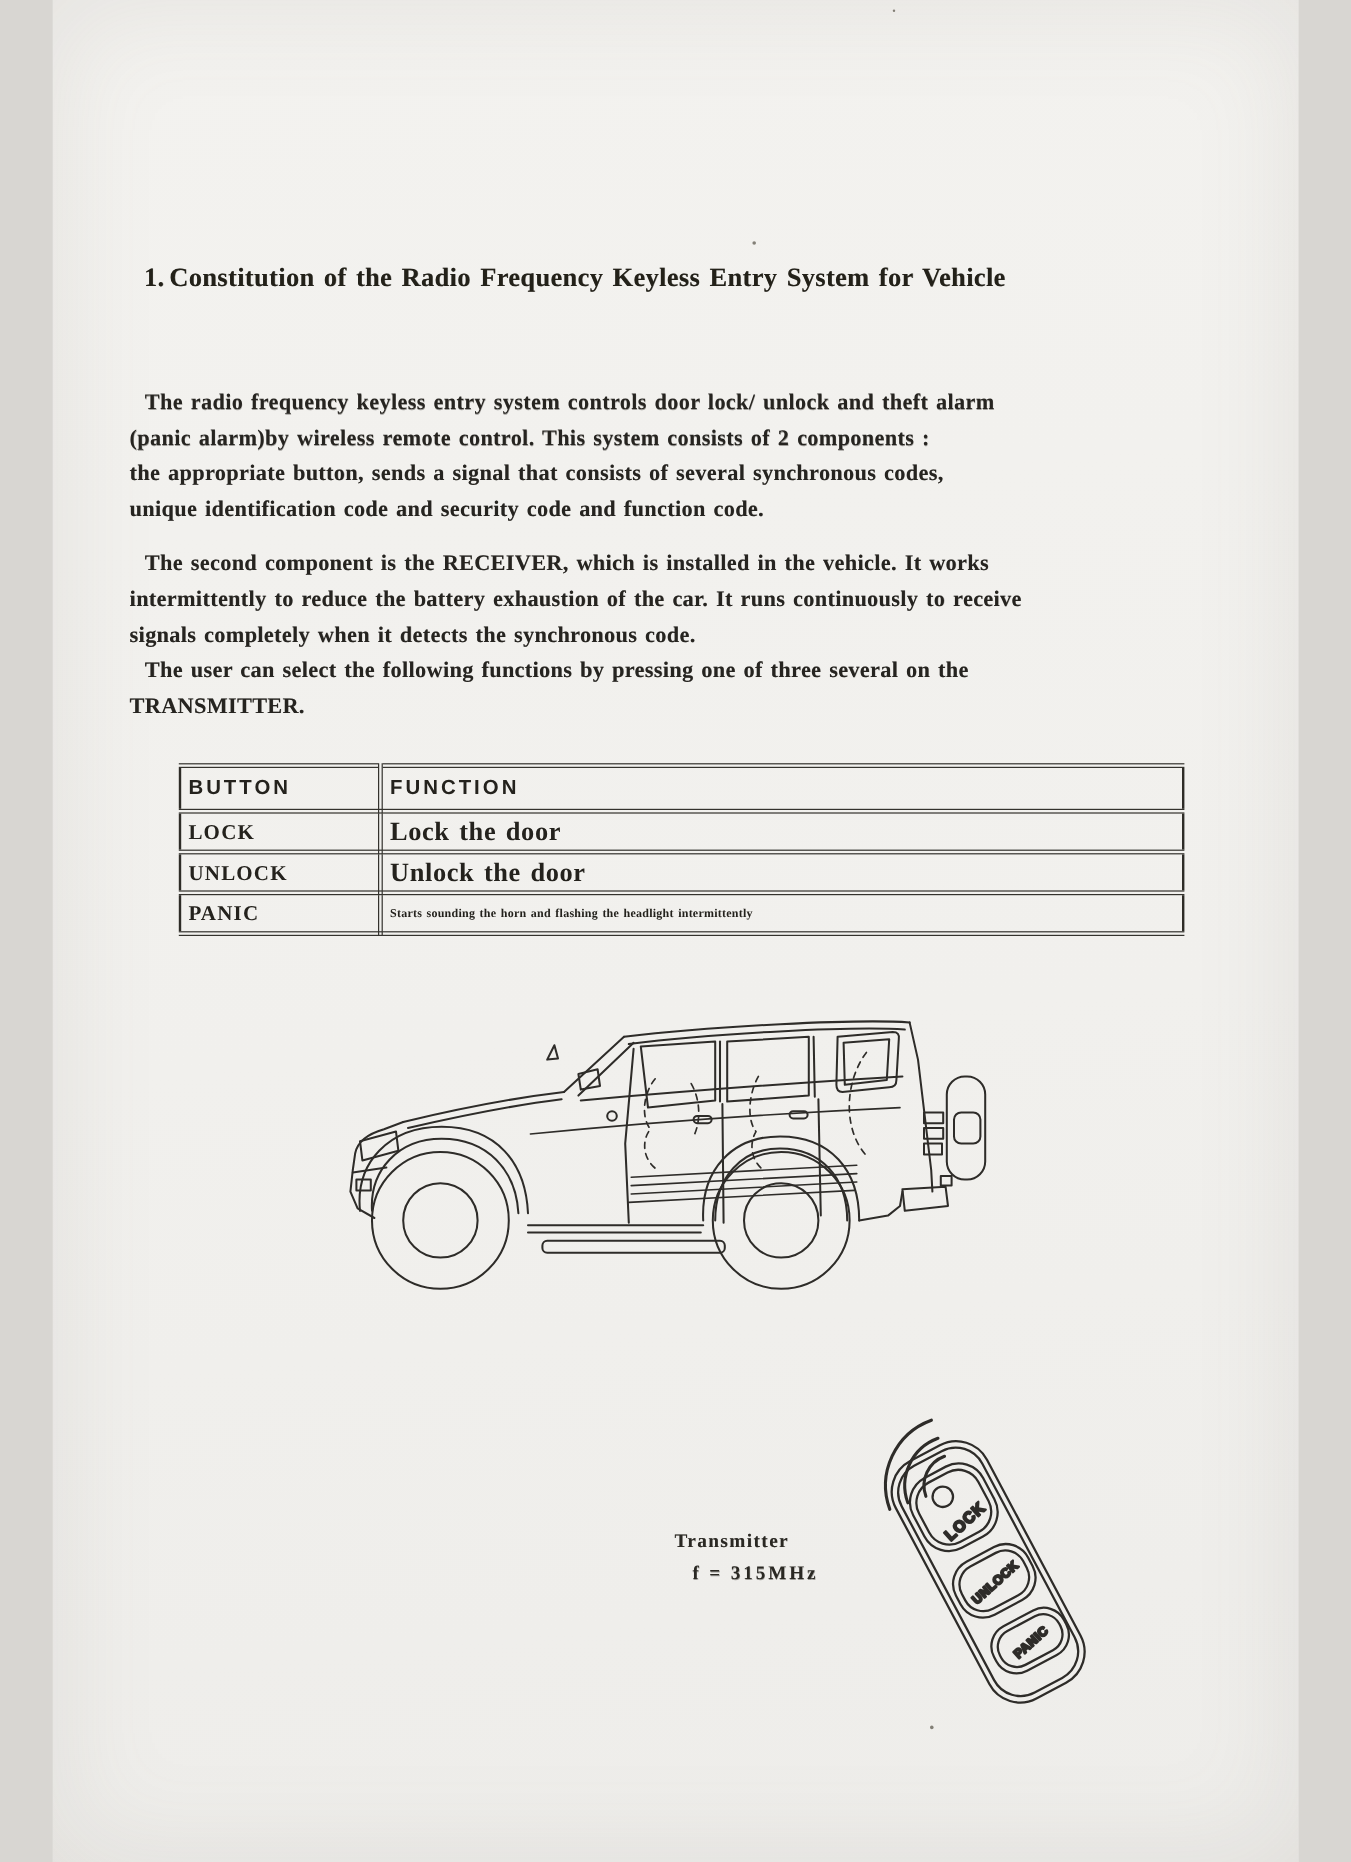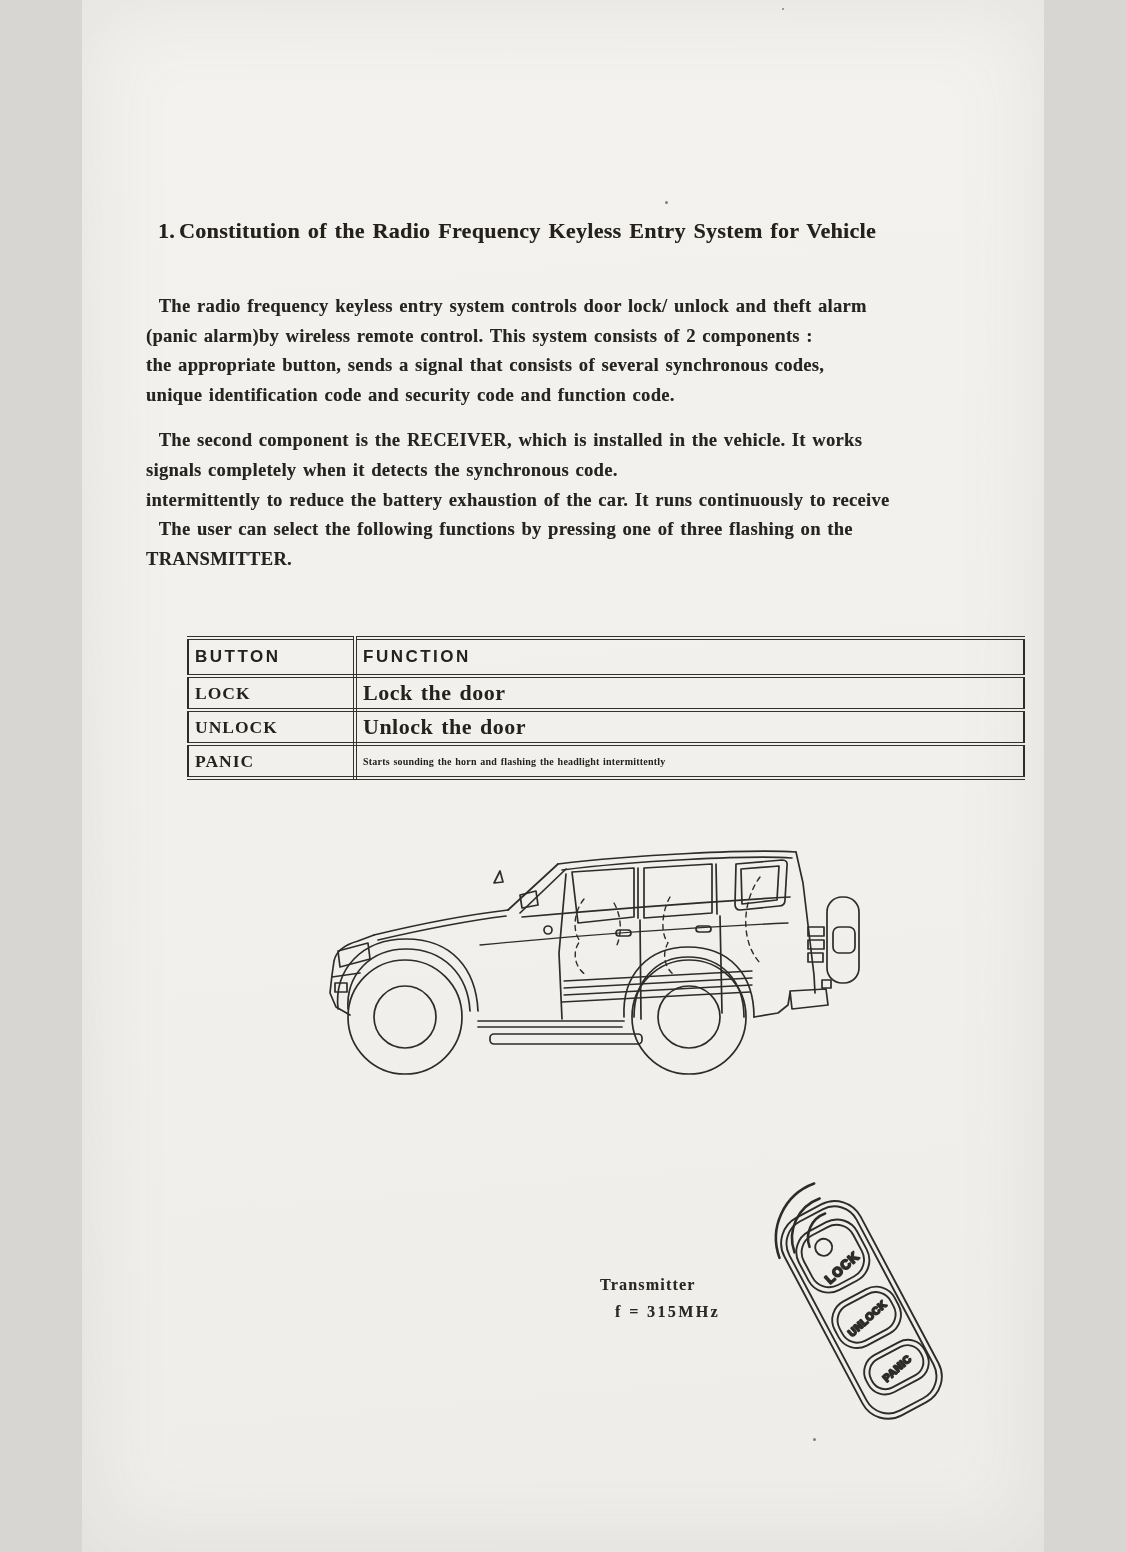--- a/index.html
+++ b/index.html
@@ -1,34 +1,34 @@
 <!DOCTYPE html>
 <html><head>
 <meta charset="utf-8">
 <style>
   html,body{margin:0;padding:0;background:#d8d6d2;}
   .page{
     position:relative;
-    width:962px;height:1552px;
+    width:1038px;height:1552px;
     margin:0 auto;
     background:linear-gradient(175deg,#f3f2ef 0%,#f1f0ed 55%,#eeedea 100%);
     overflow:hidden;
     color:#26241f;
     font-family:"Liberation Serif", serif;
     box-shadow:inset 0 0 90px rgba(120,115,105,0.12);
   }
   .title{
     position:absolute;left:76px;top:218px;width:960px;
     font-size:22px;font-weight:700;letter-spacing:.3px;word-spacing:2px;
     color:#232119;
     text-shadow:.3px .3px 0 rgba(35,33,28,.45);
   }
   .title .num{font-weight:800;margin-right:4px;}
   .body-text{
-    position:absolute;left:64px;top:292px;width:900px;
+    position:absolute;left:64px;top:322px;width:900px;
     font-size:18.5px;font-weight:700;line-height:29.6px;
     letter-spacing:.3px;word-spacing:1.6px;
     color:#262420;
     text-shadow:.25px .25px 0 rgba(38,36,30,.4);
   }
   .body-text .line{white-space:pre;}
   .body-text .p-gap{margin-top:16px;}
   table.fn{
     position:absolute;left:105px;top:636px;width:838px;
     border-collapse:collapse;
@@ -72,23 +72,23 @@
   <div class="title">
     <span class="num">1.</span><span>Constitution of the Radio Frequency Keyless Entry System for Vehicle</span>
   </div>
 
   <div class="body-text">
     <div class="line">  The radio frequency keyless entry system controls door lock/ unlock and theft alarm</div>
     <div class="line">(panic alarm)by wireless remote control. This system consists of 2 components :</div>
     <div class="line">the appropriate button, sends a signal that consists of several synchronous codes,</div>
     <div class="line">unique identification code and security code and function code.</div>
     <div class="line p-gap">  The second component is the RECEIVER, which is installed in the vehicle. It works</div>
+    <div class="line">intermittently to reduce the battery exhaustion of the car. It runs continuously to receive</div>
     <div class="line">signals completely when it detects the synchronous code.</div>
-    <div class="line">intermittently to reduce the battery exhaustion of the car. It runs continuously to receive</div>
-    <div class="line">  The user can select the following functions by pressing one of three flashing on the</div>
+    <div class="line">  The user can select the following functions by pressing one of three several on the</div>
     <div class="line">TRANSMITTER.</div>
   </div>
 
   <table class="fn">
     <thead>
       <tr>
         <th class="c1">BUTTON</th>
         <th>FUNCTION</th>
       </tr>
     </thead>

